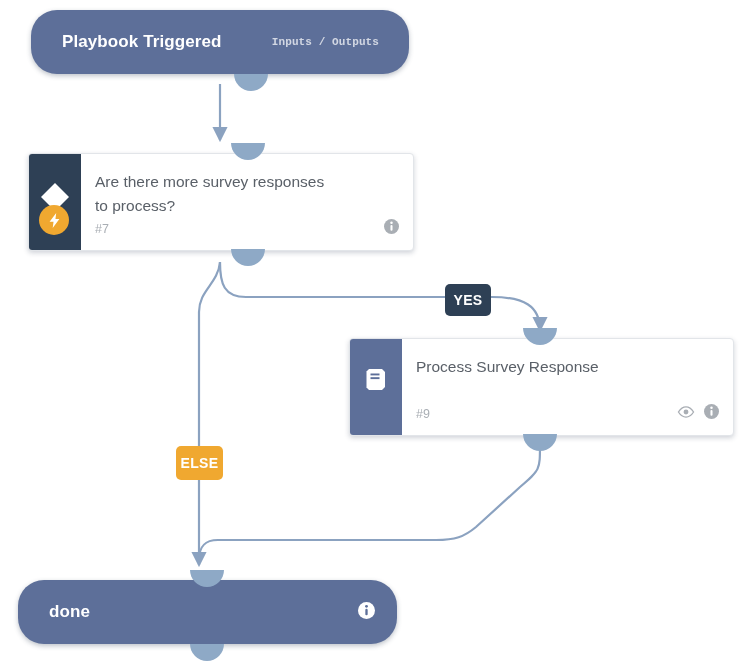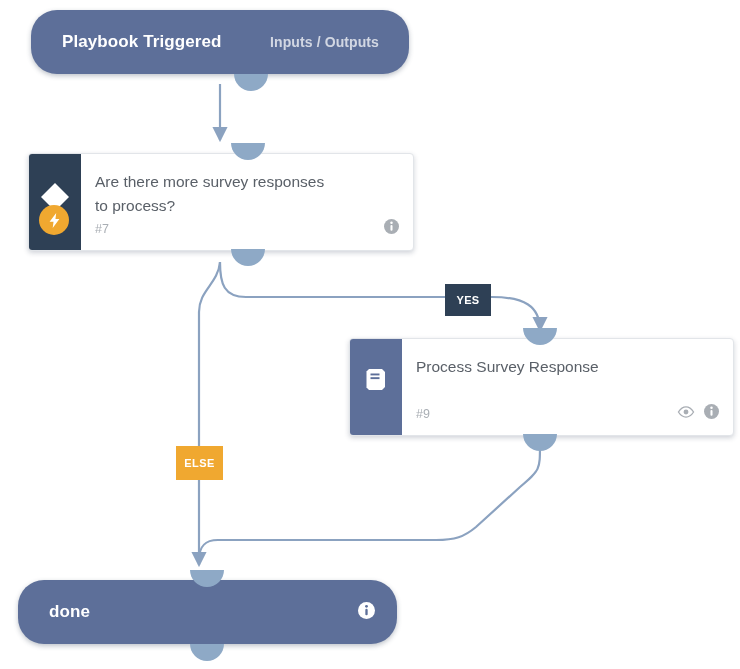--- a/index.html
+++ b/index.html
@@ -64,25 +64,26 @@
   }
   .pill-title {
     color: #ffffff;
     font-size: 17px;
     font-weight: bold;
     letter-spacing: 0.1px;
     margin-left: 31px;
   }
   .pill-sub {
     color: rgba(255,255,255,0.72);
-    font-size: 14px;
+    font-size: 11px;
     font-weight: bold;
     margin-left: auto;
     margin-right: 30px;
     letter-spacing: 0.1px;
+    font-family: Liberation Mono, monospace;
   }
   .pill-info {
     margin-left: auto;
     margin-right: 22px;
     display: flex;
     align-items: center;
   }
 
   
   .card {
@@ -151,23 +152,23 @@
     justify-content: center;
     z-index: 5;
   }
 
   
   .branch-label {
     position: absolute;
     display: flex;
     align-items: center;
     justify-content: center;
-    border-radius: 0;
+    border-radius: 5px;
     color: #ffffff;
-    font-size: 11px;
+    font-size: 14px;
     font-weight: bold;
     letter-spacing: 0.4px;
     z-index: 4;
   }
   .branch-label.yes  { background: #2e4055; }
   .branch-label.else { background: #f0a830; }
 </style>
 </head>
 <body>
 

